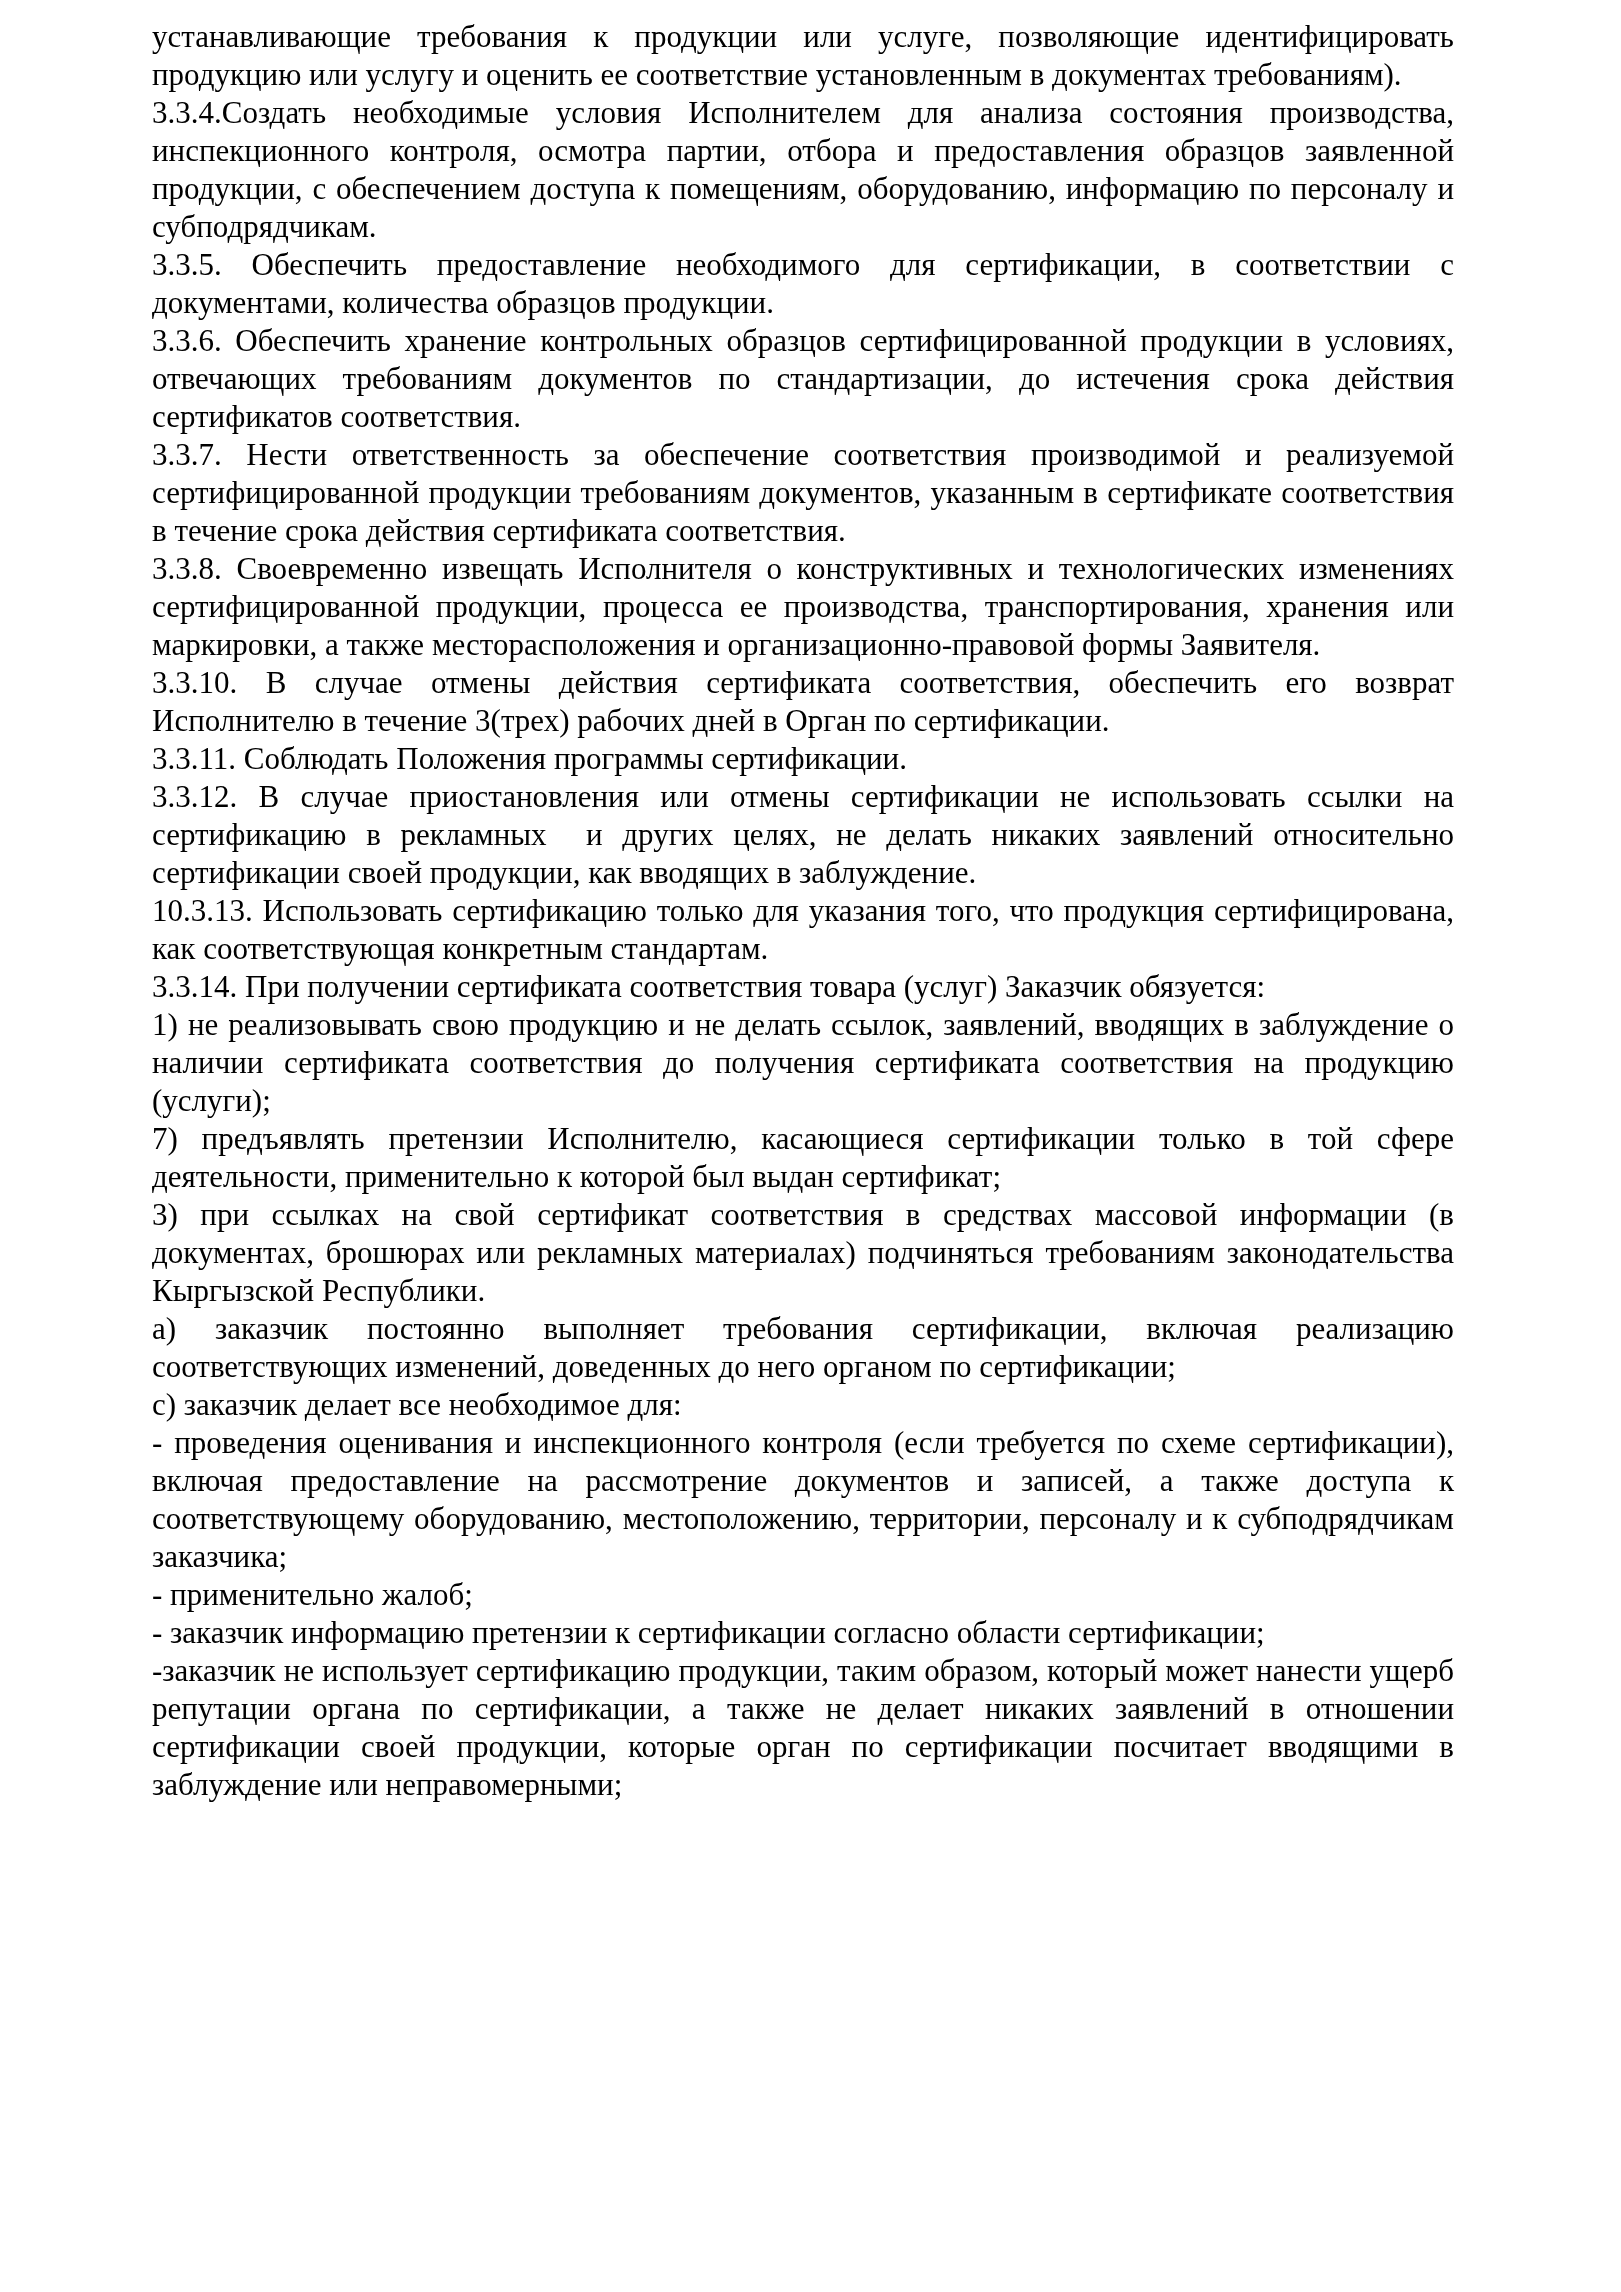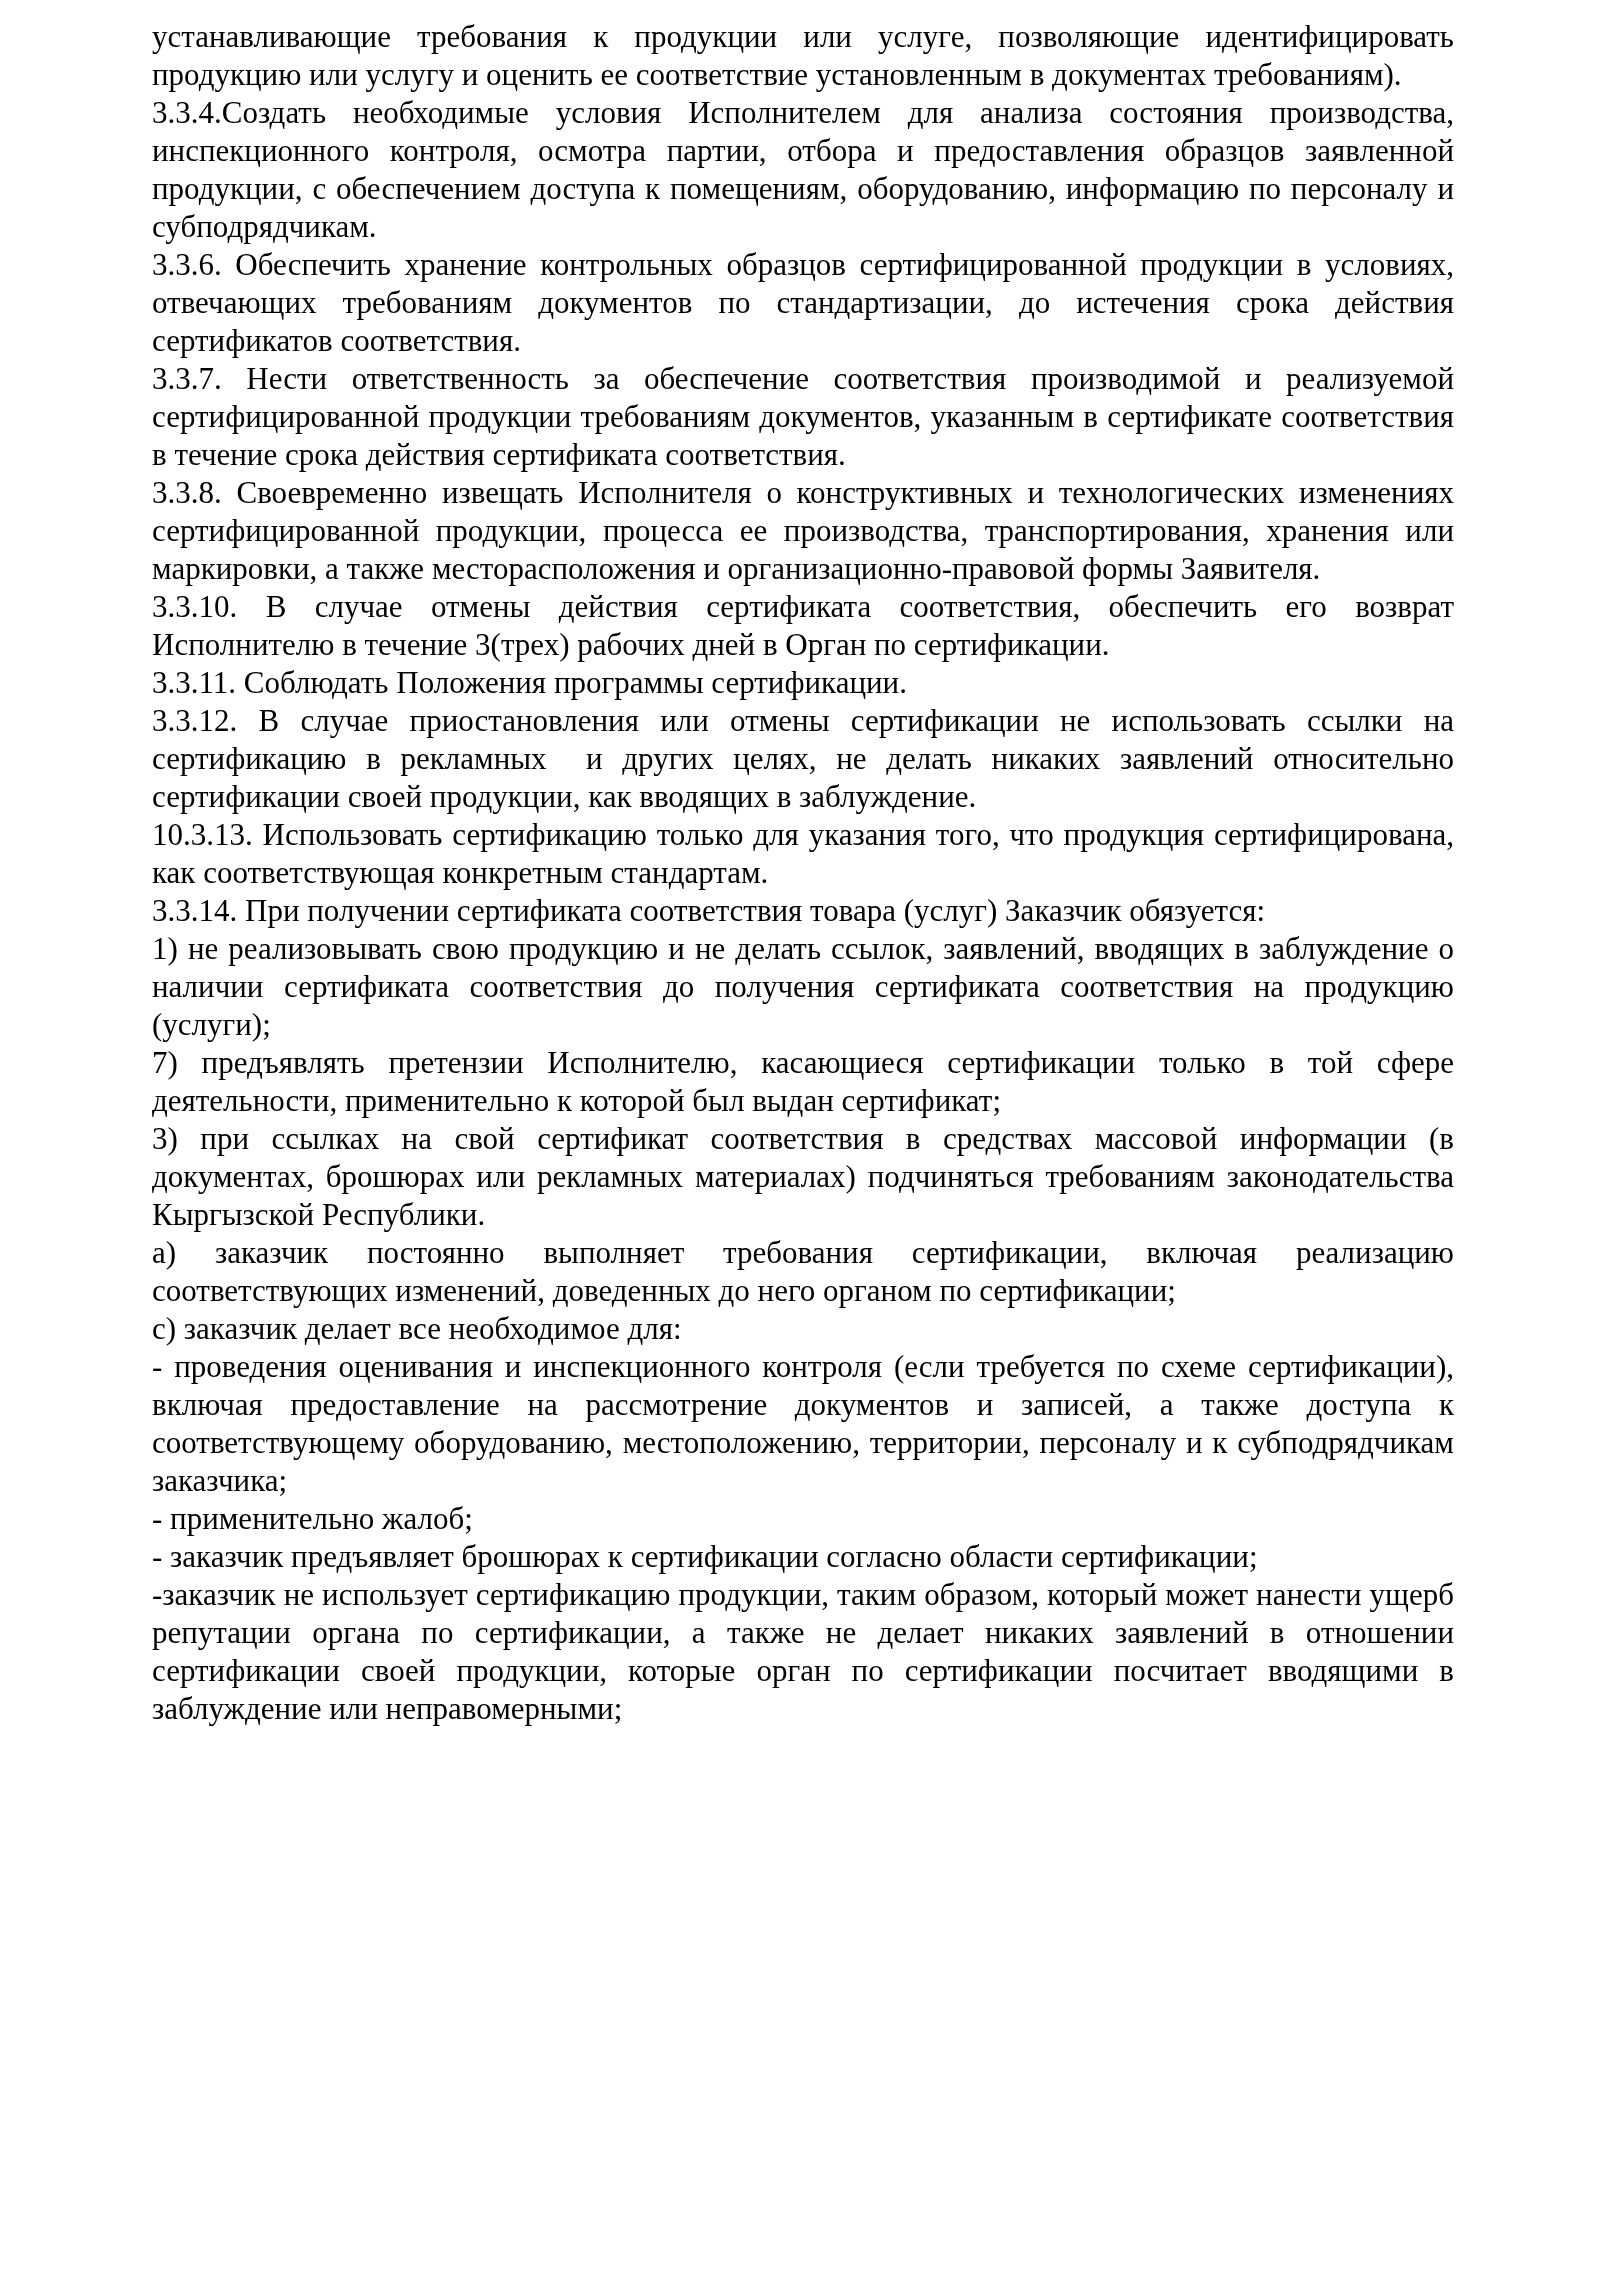--- a/index.html
+++ b/index.html
@@ -33,32 +33,33 @@
   }
 </style>
 </head>
 <body>
 
 <div class="page">
   <div class="doc-body">
 
   <p class="para"><span>устанавливающие требования к продукции или услуге, позволяющие идентифицировать продукцию или услугу и оценить ее соответствие установленным в документах требованиям).</span></p>
       <p class="para"><span>3.3.4.Создать необходимые условия Исполнителем для анализа состояния производства, инспекционного контроля, осмотра партии, отбора и предоставления образцов заявленной продукции, с обеспечением доступа к помещениям, оборудованию, информацию по персоналу и субподрядчикам.</span></p>
+      <p class="para"><span>3.3.5. Обеспечить предоставление необходимого для сертификации, в соответствии с документами, количества образцов продукции.</span></p>
       <p class="para"><span>3.3.6. Обеспечить хранение контрольных образцов сертифицированной продукции в условиях, отвечающих требованиям документов по стандартизации, до истечения срока действия сертификатов соответствия.</span></p>
       <p class="para"><span>3.3.7. Нести ответственность за обеспечение соответствия производимой и реализуемой сертифицированной продукции требованиям документов, указанным в сертификате соответствия в течение срока действия сертификата соответствия.</span></p>
       <p class="para"><span>3.3.8. Своевременно извещать Исполнителя о конструктивных и технологических изменениях сертифицированной продукции, процесса ее производства, транспортирования, хранения или маркировки, а также месторасположения и организационно-правовой формы Заявителя.</span></p>
       <p class="para"><span>3.3.10. В случае отмены действия сертификата соответствия, обеспечить его возврат Исполнителю в течение 3(трех) рабочих дней в Орган по сертификации.</span></p>
       <p class="para"><span>3.3.11. Соблюдать Положения программы сертификации.</span></p>
       <p class="para"><span>3.3.12. В случае приостановления или отмены сертификации не использовать ссылки на сертификацию в рекламных  и других целях, не делать никаких заявлений относительно сертификации своей продукции, как вводящих в заблуждение.</span></p>
       <p class="para"><span>10.3.13. Использовать сертификацию только для указания того, что продукция сертифицирована, как соответствующая конкретным стандартам.</span></p>
       <p class="para"><span>3.3.14. При получении сертификата соответствия товара (услуг) Заказчик обязуется:</span></p>
       <p class="para"><span>1) не реализовывать свою продукцию и не делать ссылок, заявлений, вводящих в заблуждение о наличии сертификата соответствия до получения сертификата соответствия на продукцию (услуги);</span></p>
       <p class="para"><span>7) предъявлять претензии Исполнителю, касающиеся сертификации только в той сфере деятельности, применительно к которой был выдан сертификат;</span></p>
       <p class="para"><span>3) при ссылках на свой сертификат соответствия в средствах массовой информации (в документах, брошюрах или рекламных материалах) подчиняться требованиям законодательства Кыргызской Республики.</span></p>
       <p class="para"><span>a) заказчик постоянно выполняет требования сертификации, включая реализацию соответствующих изменений, доведенных до него органом по сертификации;</span></p>
       <p class="para"><span>c) заказчик делает все необходимое для:</span></p>
       <p class="para"><span>- проведения оценивания и инспекционного контроля (если требуется по схеме сертификации), включая предоставление на рассмотрение документов и записей, а также доступа к соответствующему оборудованию, местоположению, территории, персоналу и к субподрядчикам заказчика;</span></p>
       <p class="para"><span>- применительно жалоб;</span></p>
-      <p class="para"><span>- заказчик предъявляет брошюрах к сертификации согласно области сертификации;</span></p>
+      <p class="para"><span>- заказчик информацию претензии к сертификации согласно области сертификации;</span></p>
       <p class="para"><span>-заказчик не использует сертификацию продукции, таким образом, который может нанести ущерб репутации органа по сертификации, а также не делает никаких заявлений в отношении сертификации своей продукции, которые орган по сертификации посчитает вводящими в заблуждение или неправомерными;</span></p>
     </div>
 </div>
 
 
 </body></html>

